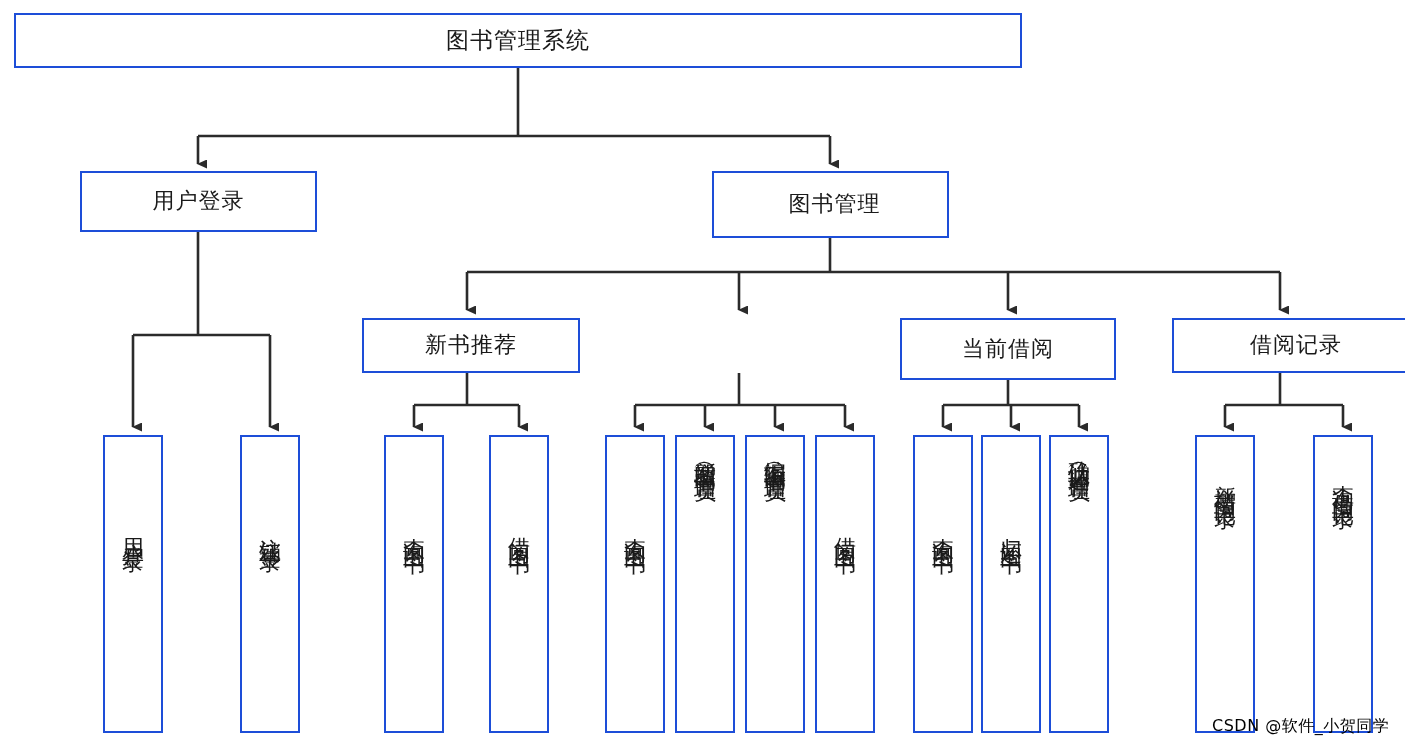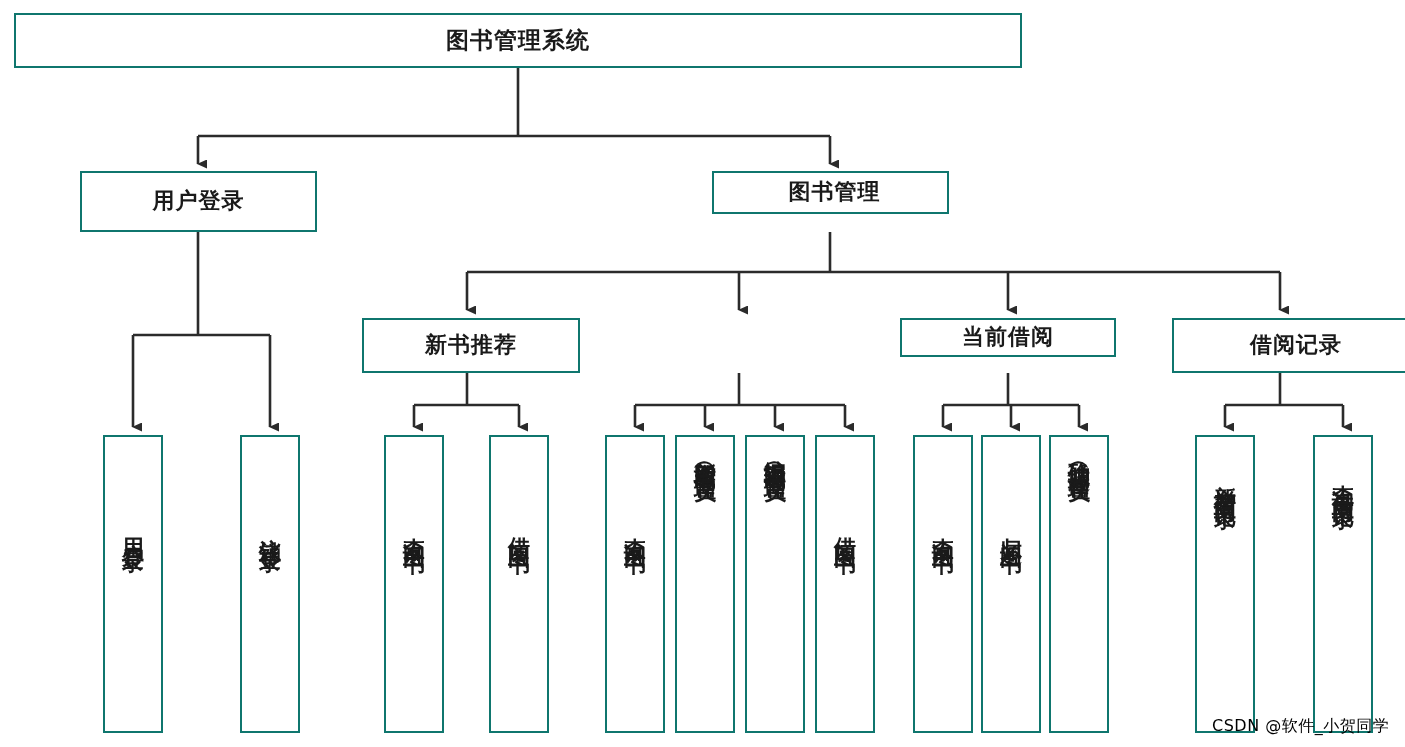--- a/index.html
+++ b/index.html
@@ -22,27 +22,26 @@
     position: absolute;
     left: 0;
     top: 0;
     width: 1405px;
     height: 747px;
     pointer-events: none;
   }
   .node {
     position: absolute;
     box-sizing: border-box;
-    border: 2px solid #0f766e;
+    border: 2px solid #1d4ed8;
     background: #ffffff;
     display: flex;
     align-items: center;
     justify-content: center;
     color: #1a1a1a;
-    font-weight: bold;
   }
   .node.horizontal {
     font-size: 22px;
     line-height: 1.1;
     letter-spacing: 1px;
   }
   .node.root {
     font-size: 23px;
   }
   .node.vertical {
@@ -129,28 +128,28 @@
     </g>
   </svg>
 
   <div class="node horizontal root" style="left:14px; top:13px; width:1008px; height:55px;">
     <span>图书管理系统</span>
   </div>
 
   <div class="node horizontal" style="left:80px; top:171px; width:237px; height:61px;">
     <span>用户登录</span>
   </div>
-  <div class="node horizontal" style="left:712px; top:171px; width:237px; height:43px;padding-left:8px;">
+  <div class="node horizontal" style="left:712px; top:171px; width:237px; height:67px;padding-left:8px;">
     <span>图书管理</span>
   </div>
 
   <div class="node horizontal" style="left:362px; top:318px; width:218px; height:55px;">
     <span>新书推荐</span>
   </div>
-  <div class="node horizontal" style="left:900px; top:318px; width:216px; height:39px;">
+  <div class="node horizontal" style="left:900px; top:318px; width:216px; height:62px;">
     <span>当前借阅</span>
   </div>
   <div class="node horizontal" style="left:1172px; top:318px; width:248px; height:55px;">
     <span>借阅记录</span>
   </div>
 
   <div class="node vertical" style="left:103px; top:435px; width:60px; height:298px; padding-top:83px;">
     <span class="vtext">用户登录</span>
   </div>
   <div class="node vertical" style="left:240px; top:435px; width:60px; height:298px; padding-top:83px;">

